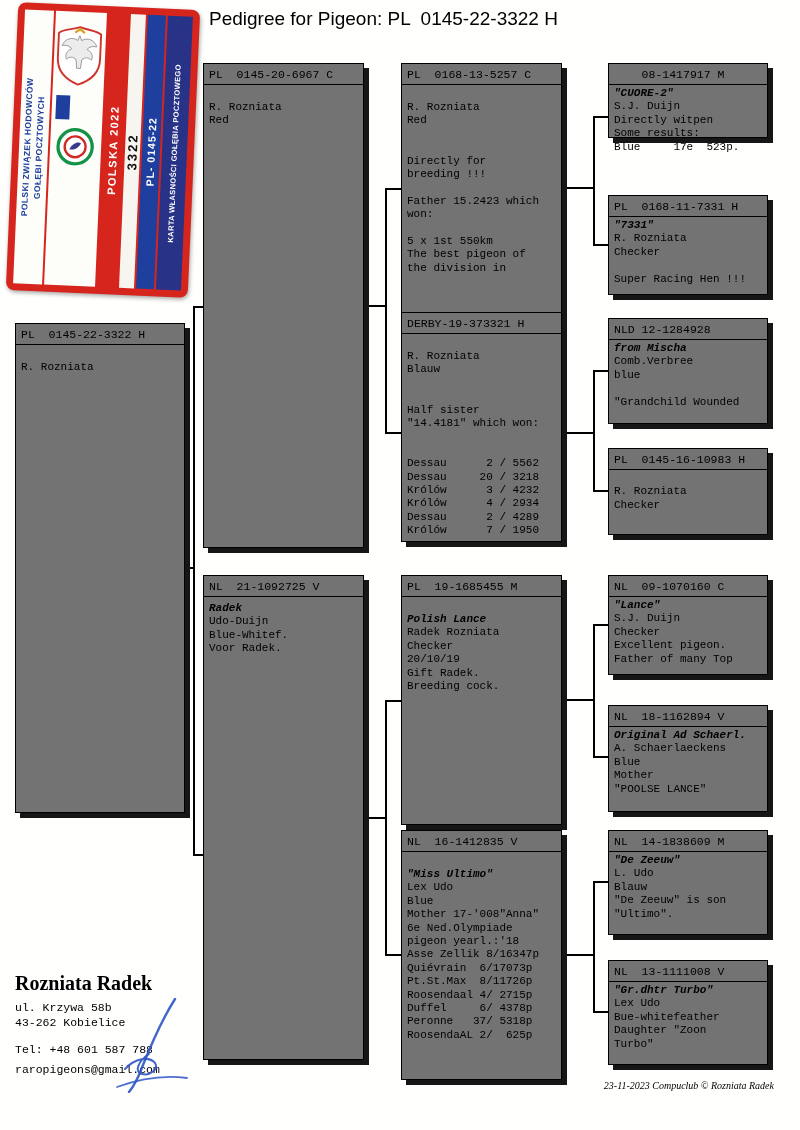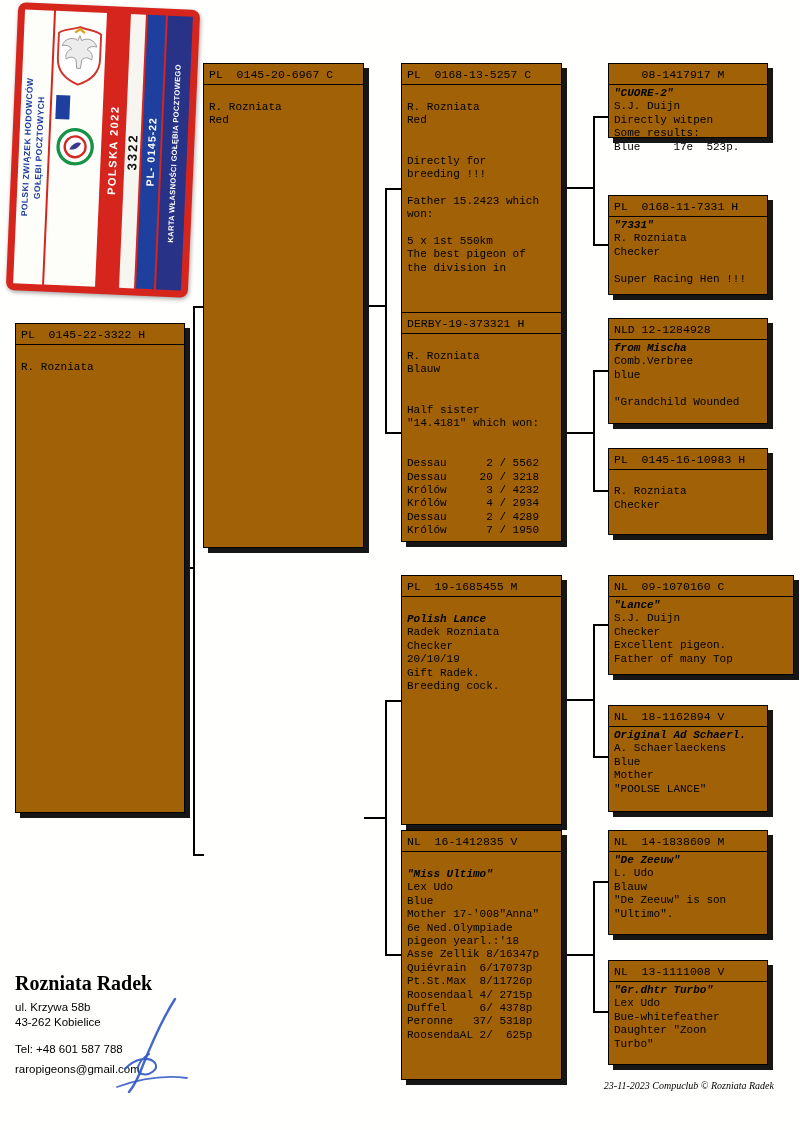--- a/index.html
+++ b/index.html
@@ -2,21 +2,21 @@
 <html><head>
 <meta charset="utf-8">
 <style>
   html,body { margin:0; padding:0; background:#e8e8e8; }
   .page { position:relative; width:800px; height:1130px; background:#fffffe; overflow:hidden;
           font-family:"Liberation Sans", sans-serif; }
 
   .title { position:absolute; left:209px; top:8px; font-size:19px; color:#000; white-space:pre; }
 
   
-  .pbox { position:absolute; background:#a16207; border:1.6px solid #000; box-sizing:border-box;
+  .pbox { position:absolute; background:#737373; border:1.6px solid #000; box-sizing:border-box;
           box-shadow:5px 5px 0 0 #161616; }
   .ring { font-family:"Liberation Mono", monospace; font-size:11.5px; color:#000;
           padding:4px 5px 3px 5px; border-bottom:1.6px solid #000; white-space:pre; }
   .content { padding:2px 5px 4px 5px; }
   .content.pad { padding-top:16px; }
   .line { font-family:"Liberation Mono", monospace; font-size:11px; line-height:13.4px;
           min-height:13.4px; color:#000; white-space:pre; }
   .bi { font-weight:bold; font-style:italic; }
 
   
@@ -41,32 +41,33 @@
   .vt-assoc { color:#1e3f9d; font-size:8.5px; font-weight:bold; letter-spacing:.4px; }
   .vt-polska { color:#fff; font-size:11px; font-weight:bold; letter-spacing:1.5px; }
   .vt-serial { color:#101010; font-size:13px; font-weight:bold; letter-spacing:2px; }
   .vt-ring { color:#fff; font-size:10.5px; font-weight:bold; letter-spacing:1px; }
   .vt-kw { color:#fff; font-size:7.6px; font-weight:bold; letter-spacing:.3px; }
   .chip { width:14px; height:24px; background:#1e3f9d; align-self:flex-start; margin:10px 0 8px 4px; }
 
   
   .owner-name { position:absolute; left:15px; top:972px; font-family:"Liberation Serif", serif;
                 font-weight:bold; font-size:20px; color:#000; }
-  .owner-line { position:absolute; left:15px; font-family:Liberation Sans, sans-serif;
+  .owner-line { position:absolute; left:15px; font-family:Liberation Mono, monospace;
                 font-size:11.5px; color:#000; }
   .sig { position:absolute; left:103px; top:993px; z-index:6; }
 
   .footer { position:absolute; left:590px; top:1080px; width:184px; text-align:right;
             font-family:"Liberation Serif", serif; font-style:italic; font-size:10px; color:#000; }
 </style>
 </head>
 <body>
 
 <div class="page">
 
+  <div class="title">Pedigree for Pigeon: PL  0145-22-3322 H</div>
 
   <div class="card">
     <div class="card-col col-assoc">
       <div class="vtext vt-assoc">POLSKI ZWIĄZEK HODOWCÓW</div>
       <div class="vtext vt-assoc">GOŁĘBI POCZTOWYCH</div>
     </div>
     <div class="card-col col-emblem">
       <svg width="48" height="60" viewBox="0 0 50 62">
         <path d="M25 1 C33 4 43 4 47 8 L47 34 C47 49 36 57 25 61 C14 57 3 49 3 34 L3 8 C7 4 17 4 25 1 Z" fill="#ffffff" stroke="#d0342c" stroke-width="2"></path>
         <path d="M25 10 l-2 5 c-6 -4 -14 -1 -16 6 c4 -1 8 0 10 3 c-5 2 -7 7 -5 11 c3 -3 7 -3 10 0 l1 9 h4 l1 -9 c3 -3 7 -3 10 0 c2 -4 0 -9 -5 -11 c2 -3 6 -4 10 -3 c-2 -7 -10 -10 -16 -6 z" fill="#ececec" stroke="#9a9a9a" stroke-width="1"></path>
@@ -136,20 +137,29 @@
   </div>
 
   <div class="pbox" style="left:203px;top:63px;width:161px;height:485px">
     <div class="ring">PL  0145-20-6967 C</div>
     <div class="content pad">
       <div class="line">R. Rozniata</div>
       <div class="line">Red</div>
     </div>
   </div>
 
+  <div class="pbox" style="left:203px;top:575px;width:161px;height:485px">
+    <div class="ring">NL  21-1092725 V</div>
+    <div class="content" style="padding-top:5px">
+      <div class="line bi">Radek</div>
+      <div class="line">Udo-Duijn</div>
+      <div class="line">Blue-Whitef.</div>
+      <div class="line">Voor Radek.</div>
+    </div>
+  </div>
 
   <div class="pbox" style="left:401px;top:63px;width:161px;height:250px">
     <div class="ring">PL  0168-13-5257 C</div>
     <div class="content pad">
       <div class="line">R. Rozniata</div>
       <div class="line">Red</div>
       <div class="line"></div>
       <div class="line"></div>
       <div class="line">Directly for</div>
       <div class="line">breeding !!!</div>
@@ -249,21 +259,21 @@
 
   <div class="pbox" style="left:608px;top:448px;width:160px;height:87px">
     <div class="ring">PL  0145-16-10983 H</div>
     <div class="content">
       <div class="line"></div>
       <div class="line">R. Rozniata</div>
       <div class="line">Checker</div>
     </div>
   </div>
 
-  <div class="pbox" style="left:608px;top:575px;width:186px;height:100px">
+  <div class="pbox" style="left:608px;top:575px;width:160px;height:100px">
     <div class="ring">NL  09-1070160 C</div>
     <div class="content">
       <div class="line bi">"Lance"</div>
       <div class="line">S.J. Duijn</div>
       <div class="line">Checker</div>
       <div class="line">Excellent pigeon.</div>
       <div class="line">Father of many Top</div>
     </div>
   </div>
 

